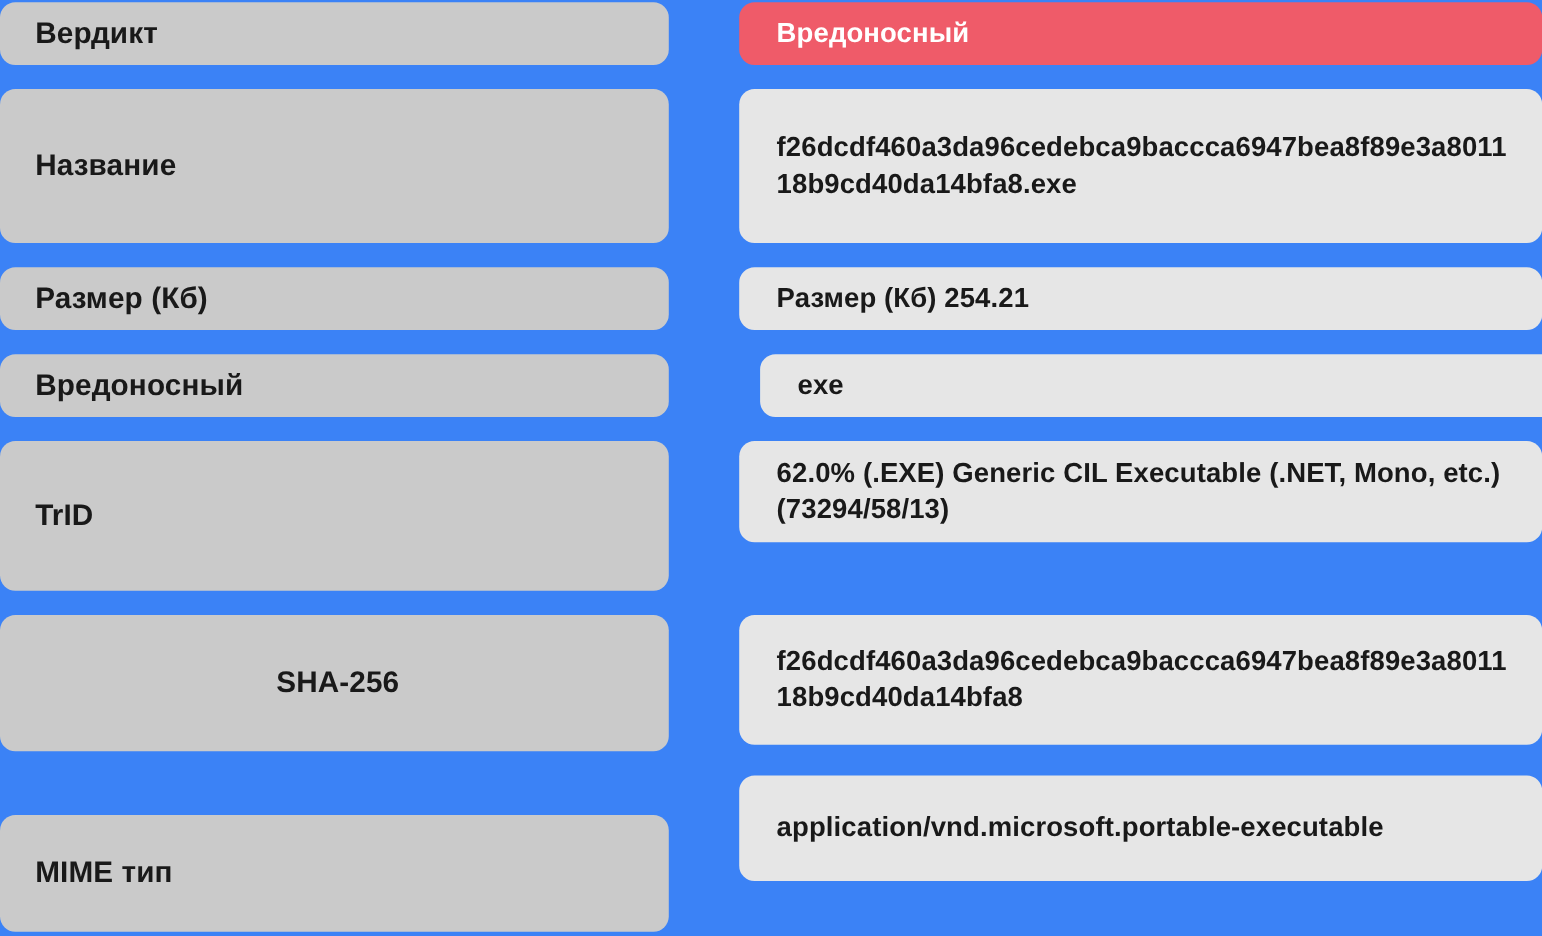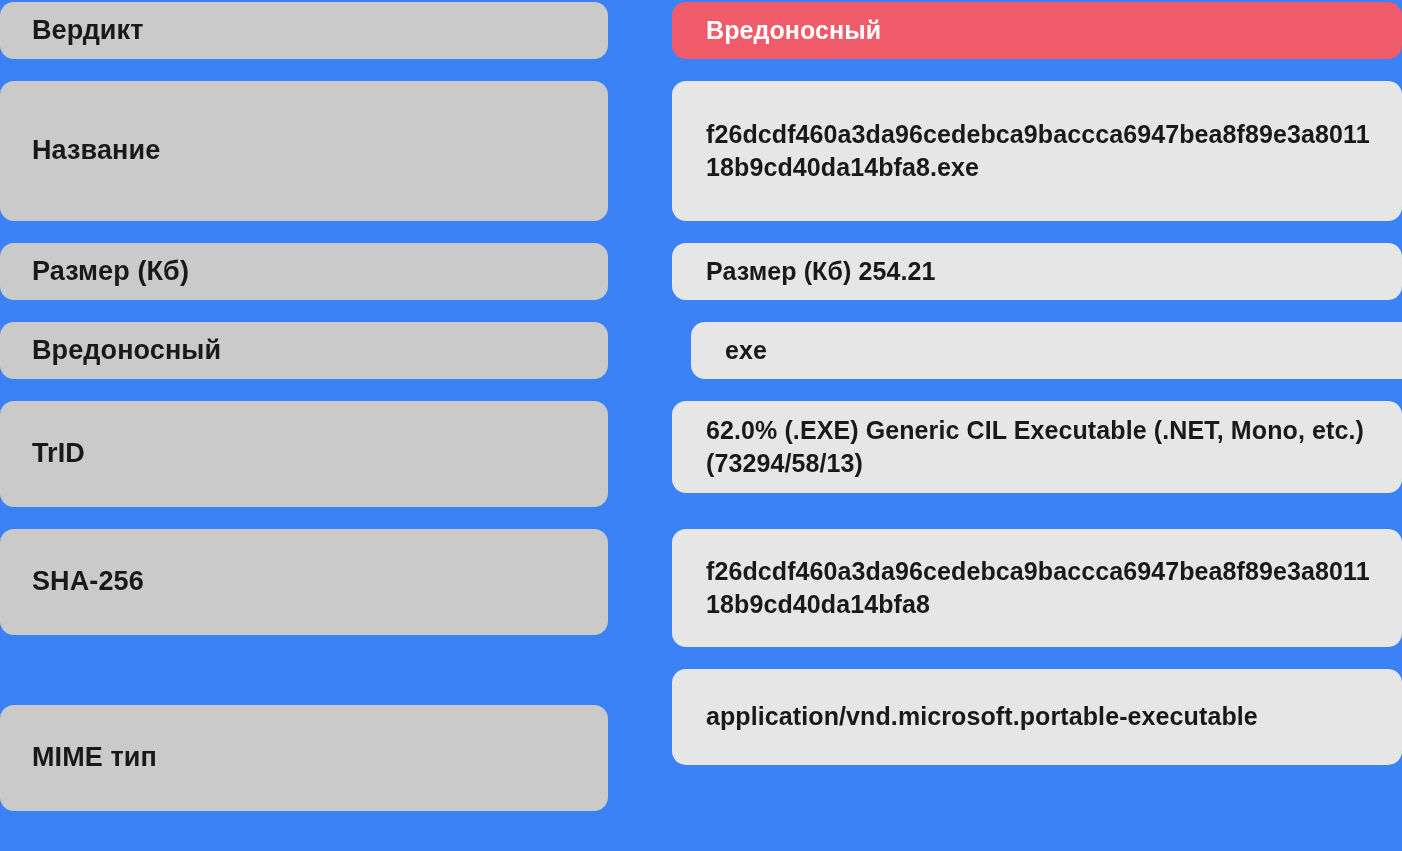--- a/index.html
+++ b/index.html
@@ -91,24 +91,24 @@
 
   .row-name     .cell-label { height: 140px; }
   .row-name     .cell-value { height: 140px; justify-content: center; }
 
   .row-size     .cell-label { height: 57px; }
   .row-size     .cell-value { height: 57px; padding-top: 0; padding-bottom: 0; }
 
   .row-ext      .cell-label { height: 57px; }
   .row-ext      .cell-value { height: 57px; padding-top: 0; padding-bottom: 0; margin-left: 19px; }
 
-  .row-trid     .cell-label { height: 106px; }
+  .row-trid     .cell-label { height: 136px; }
   .row-trid     .cell-value { height: 92px; }
 
-  .row-sha      .cell-label { height: 106px; }
+  .row-sha      .cell-label { height: 124px; text-align: center; }
   .row-sha      .cell-value { height: 118px; }
 
   .row-mime     .cell-label { height: 106px; margin-top: 36px; }
   .row-mime     .cell-value { height: 96px; }
 
   
   .cell-value.multiline {
     align-items: center;
   }
 

